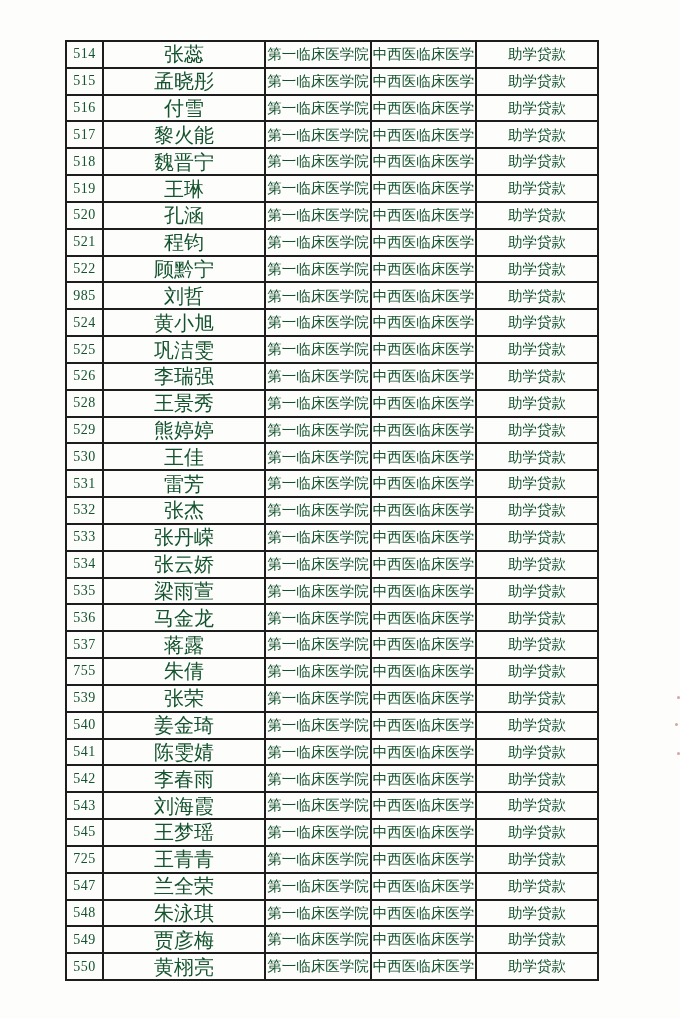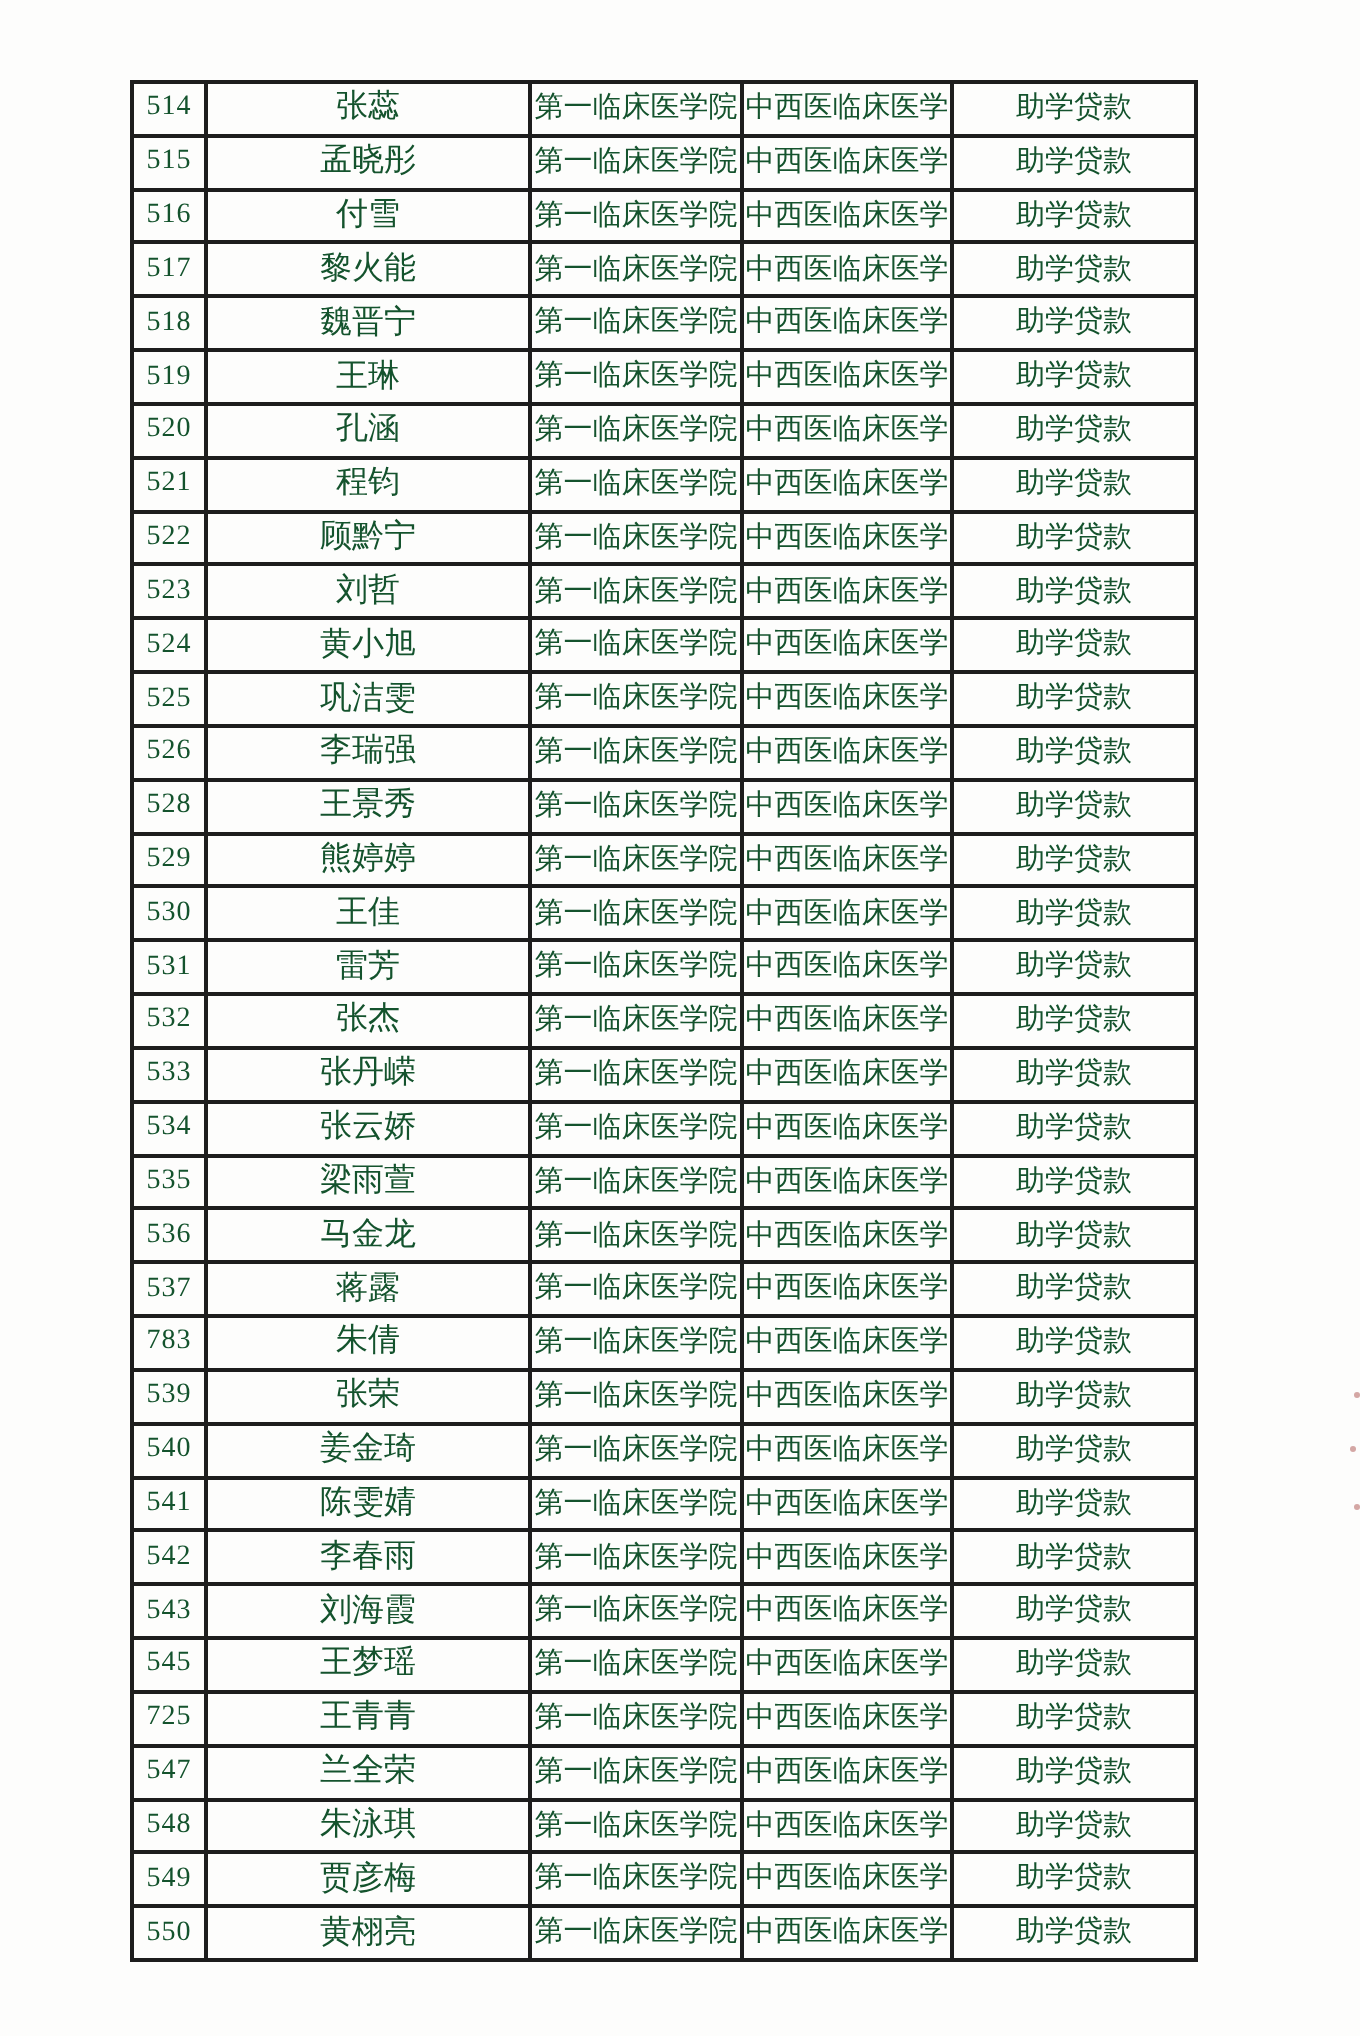--- a/index.html
+++ b/index.html
@@ -29,21 +29,21 @@
     vertical-align: middle;
     font-size: 14.5px;
     line-height: 1;
     white-space: nowrap;
     overflow: hidden;
   }
   .roster-table td.c0 {
     font-size: 14px;
     letter-spacing: 0.5px;
   }
-  .roster-table td.c1 { font-size: 16px; }
+  .roster-table td.c1 { font-size: 20px; }
   .speck {
     position: absolute;
     width: 3px;
     height: 3px;
     border-radius: 50%;
     background: #c2827f;
     opacity: 0.7;
   }
 </style>
 </head>
@@ -116,21 +116,21 @@
           <td class="c4">助学贷款</td>
         </tr>
         <tr>
           <td class="c0">522</td>
           <td class="c1">顾黔宁</td>
           <td class="c2">第一临床医学院</td>
           <td class="c3">中西医临床医学</td>
           <td class="c4">助学贷款</td>
         </tr>
         <tr>
-          <td class="c0">523</td>
+          <td class="c0">985</td>
           <td class="c1">刘哲</td>
           <td class="c2">第一临床医学院</td>
           <td class="c3">中西医临床医学</td>
           <td class="c4">助学贷款</td>
         </tr>
         <tr>
           <td class="c0">524</td>
           <td class="c1">黄小旭</td>
           <td class="c2">第一临床医学院</td>
           <td class="c3">中西医临床医学</td>
@@ -214,21 +214,21 @@
           <td class="c4">助学贷款</td>
         </tr>
         <tr>
           <td class="c0">537</td>
           <td class="c1">蒋露</td>
           <td class="c2">第一临床医学院</td>
           <td class="c3">中西医临床医学</td>
           <td class="c4">助学贷款</td>
         </tr>
         <tr>
-          <td class="c0">783</td>
+          <td class="c0">755</td>
           <td class="c1">朱倩</td>
           <td class="c2">第一临床医学院</td>
           <td class="c3">中西医临床医学</td>
           <td class="c4">助学贷款</td>
         </tr>
         <tr>
           <td class="c0">539</td>
           <td class="c1">张荣</td>
           <td class="c2">第一临床医学院</td>
           <td class="c3">中西医临床医学</td>

